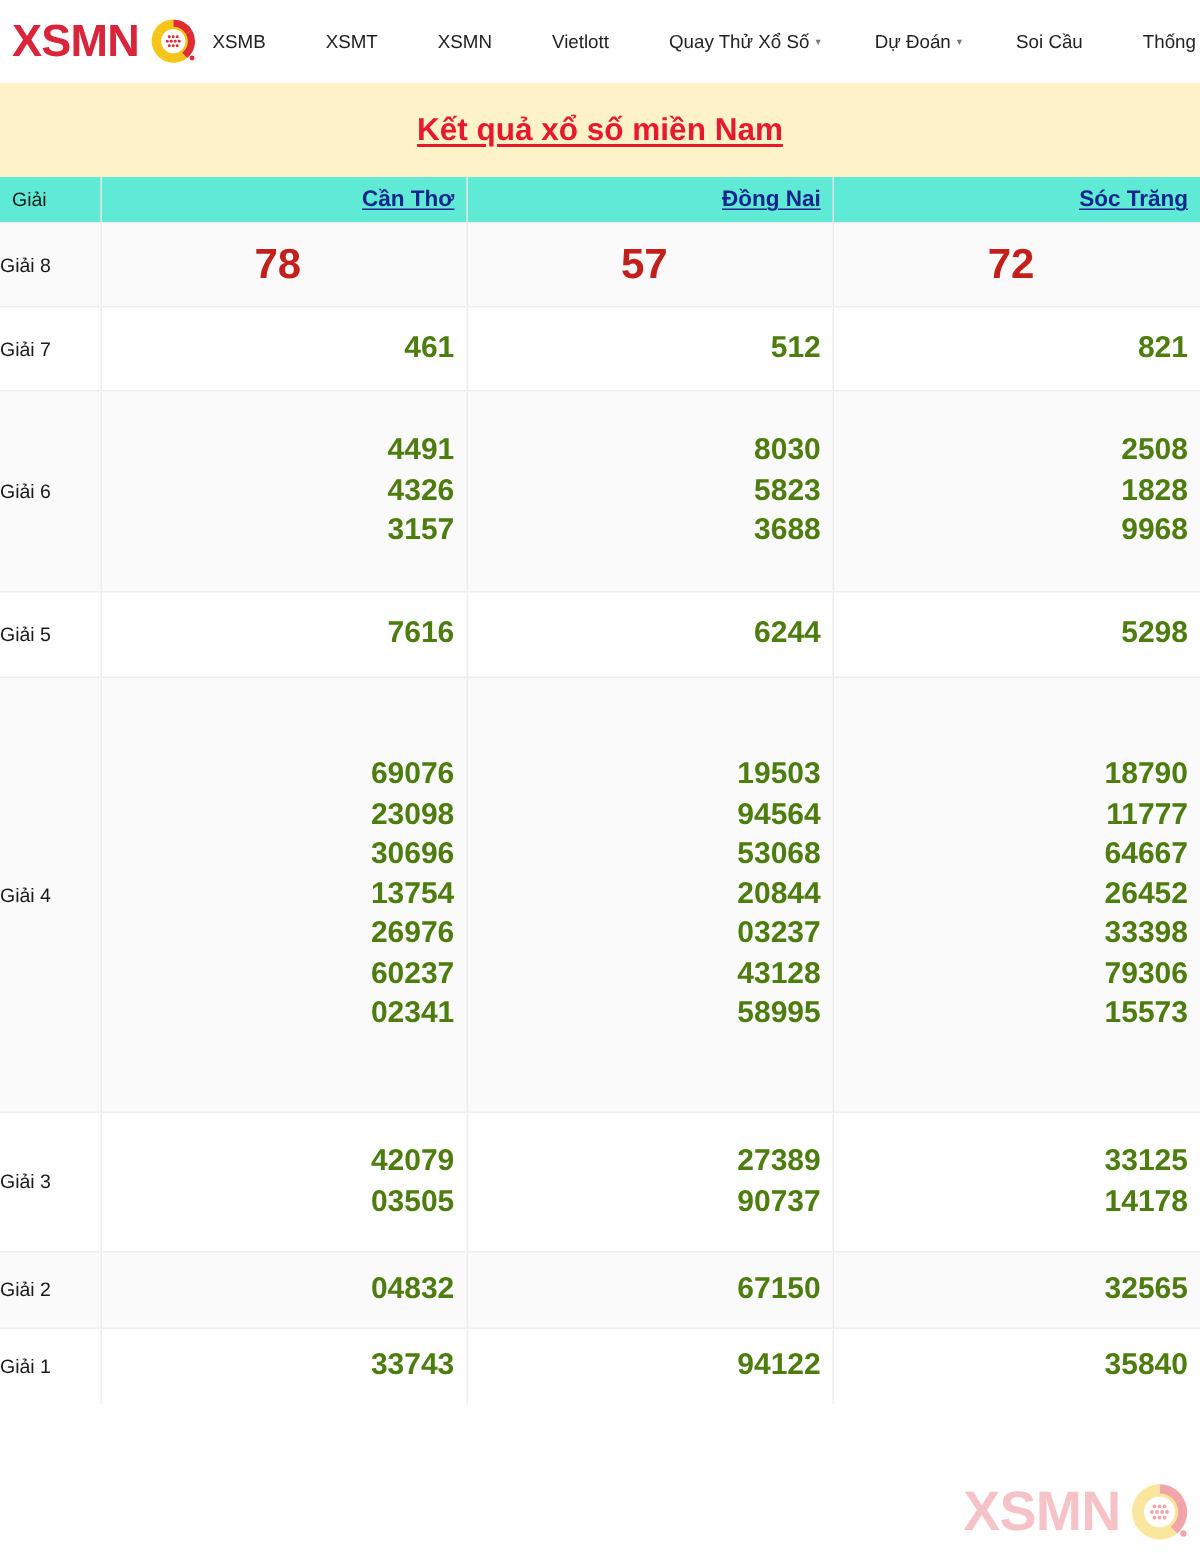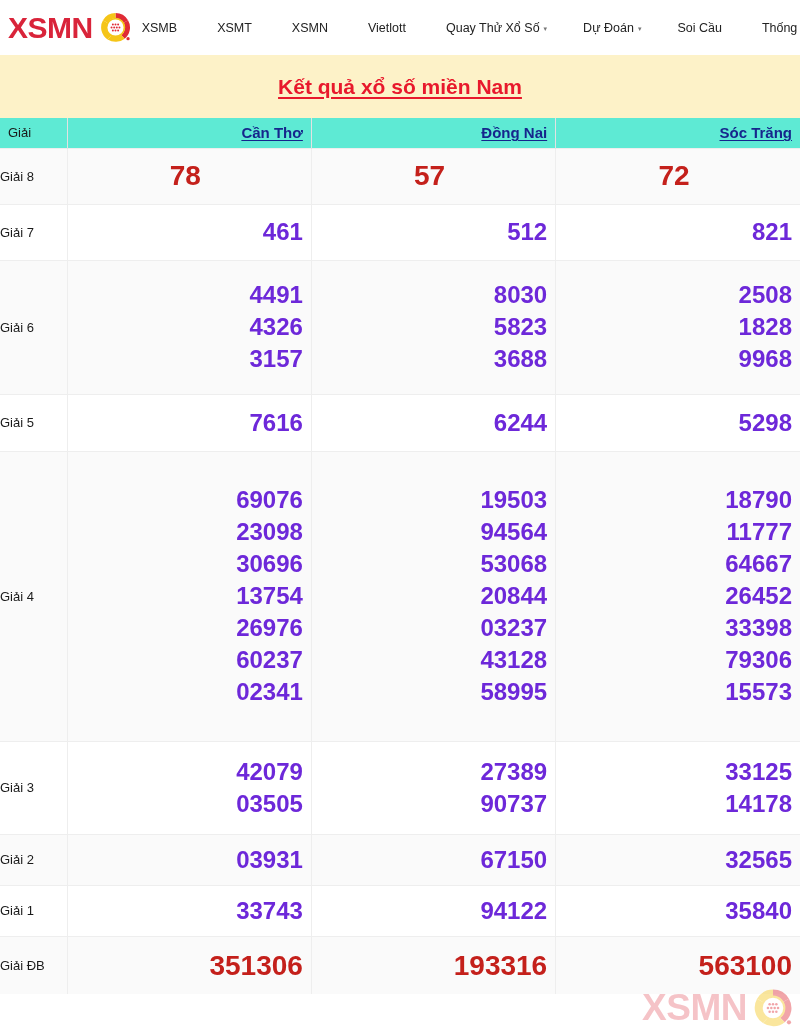--- a/index.html
+++ b/index.html
@@ -160,23 +160,23 @@
     text-align: left;
     padding-left: 0;
     font-size: 13px;
     color: #1a1a1a;
     white-space: nowrap;
   }
 
   td.num-cell {
     text-align: right;
     padding-right: 8px;
-    font-size: 24px;
-    font-weight: bold;
-    color: #6d28d9;
+    font-size: 20px;
+    font-weight: bold;
+    color: #4d7c0f;
     line-height: 1.33;
     letter-spacing: 0px;
   }
 
   tr.row-alt td { background: #fafafa; }
   tr.row-plain td { background: #ffffff; }
 
   td.num-cell.hi { color: #c4201b; }
 
   td.num-cell .num-line { display: block; }
@@ -412,21 +412,21 @@
           </td>
         <td class="num-cell">
             <span class="num-line">33125</span>
             <span class="num-line">14178</span>
           </td>
       </tr>
 
       <tr class="r2 row-alt">
         <td class="prize-cell">Giải 2</td>
         <td class="num-cell">
-            <span class="num-line">03931</span>
+            <span class="num-line">04832</span>
           </td>
         <td class="num-cell">
             <span class="num-line">67150</span>
           </td>
         <td class="num-cell">
             <span class="num-line">32565</span>
           </td>
       </tr>
 
       <tr class="r1 row-plain">
@@ -435,32 +435,20 @@
             <span class="num-line">33743</span>
           </td>
         <td class="num-cell">
             <span class="num-line">94122</span>
           </td>
         <td class="num-cell">
             <span class="num-line">35840</span>
           </td>
       </tr>
 
-      <tr class="rdb row-alt">
-        <td class="prize-cell">Giải ĐB</td>
-        <td class="num-cell hi">
-            <span class="num-line">351306</span>
-          </td>
-        <td class="num-cell hi">
-            <span class="num-line">193316</span>
-          </td>
-        <td class="num-cell hi">
-            <span class="num-line">563100</span>
-          </td>
-      </tr>
 
     </tbody>
   </table>
 
   <div class="watermark">
     <span class="wm-text">XSMN</span>
     <span class="brand-mark">
       <svg viewBox="0 0 100 100" width="100%" height="100%" aria-hidden="true">
         <path d="M50 6 a44 44 0 0 1 38 22 l-14 8 a28 28 0 0 0 -24 -14 z" fill="#e02b35"></path>
         <path d="M88 28 a44 44 0 0 1 -10 56 l-11 -11 a28 28 0 0 0 7 -37 z" fill="#e02b35"></path>

